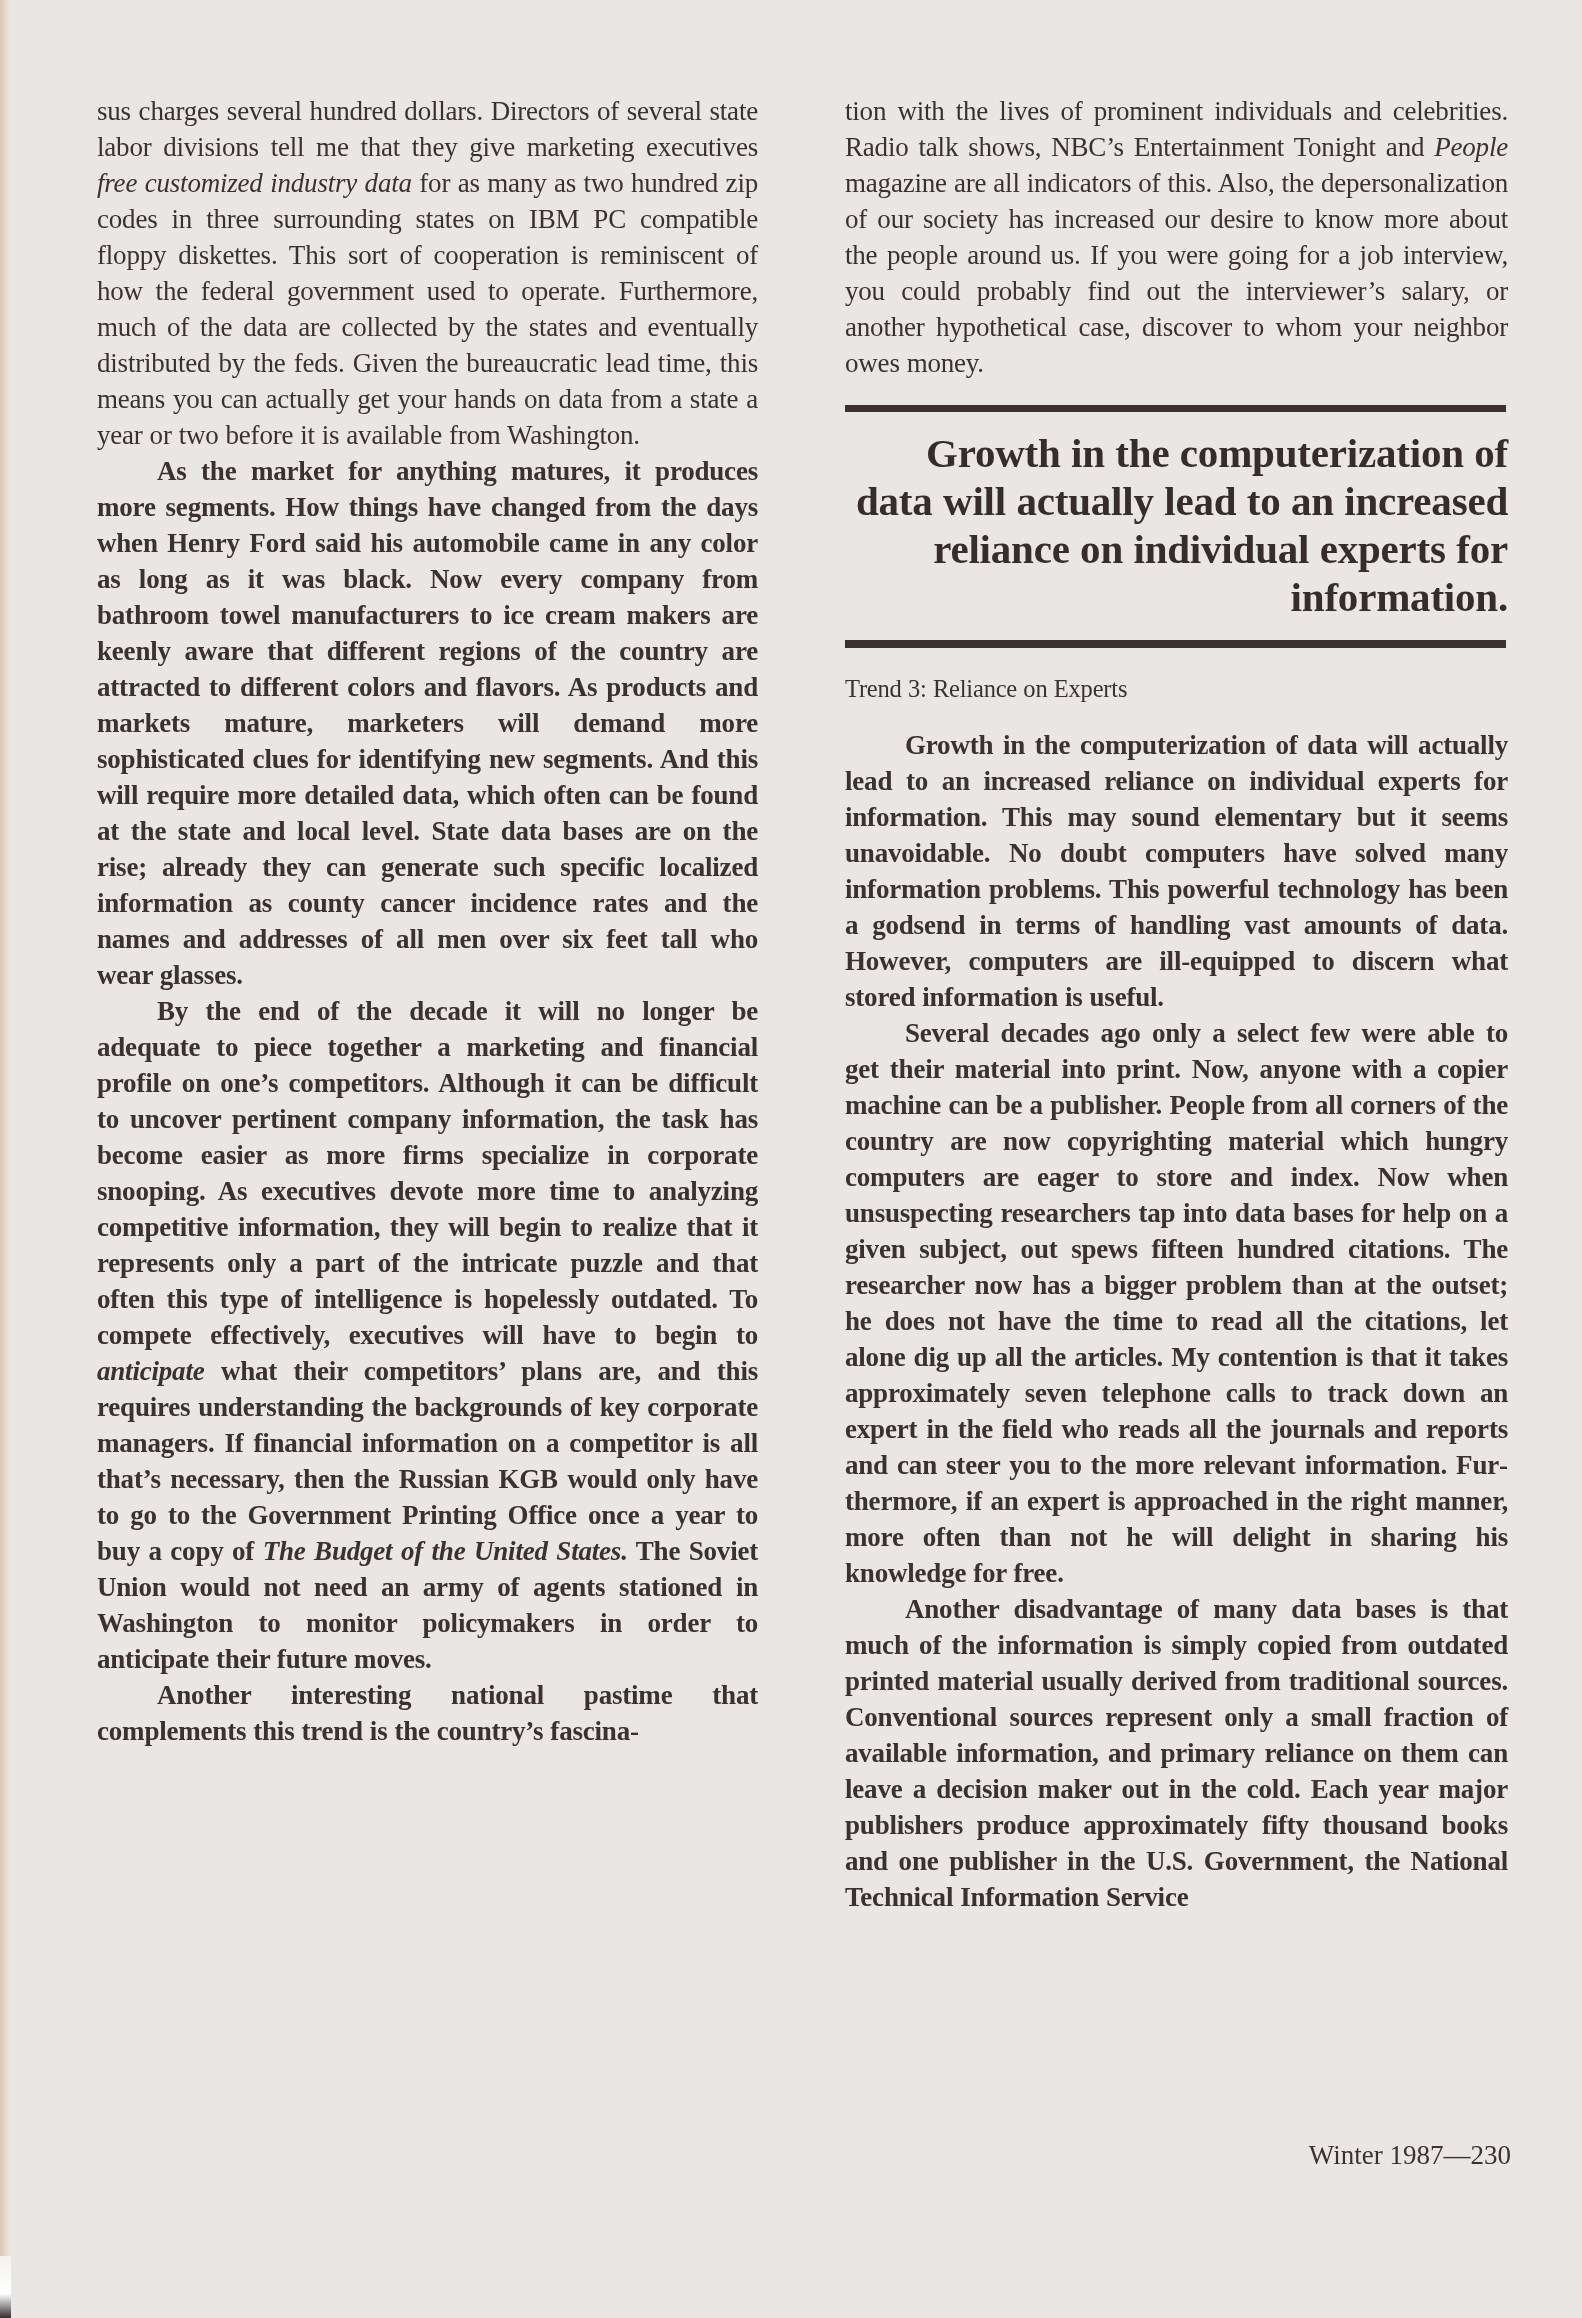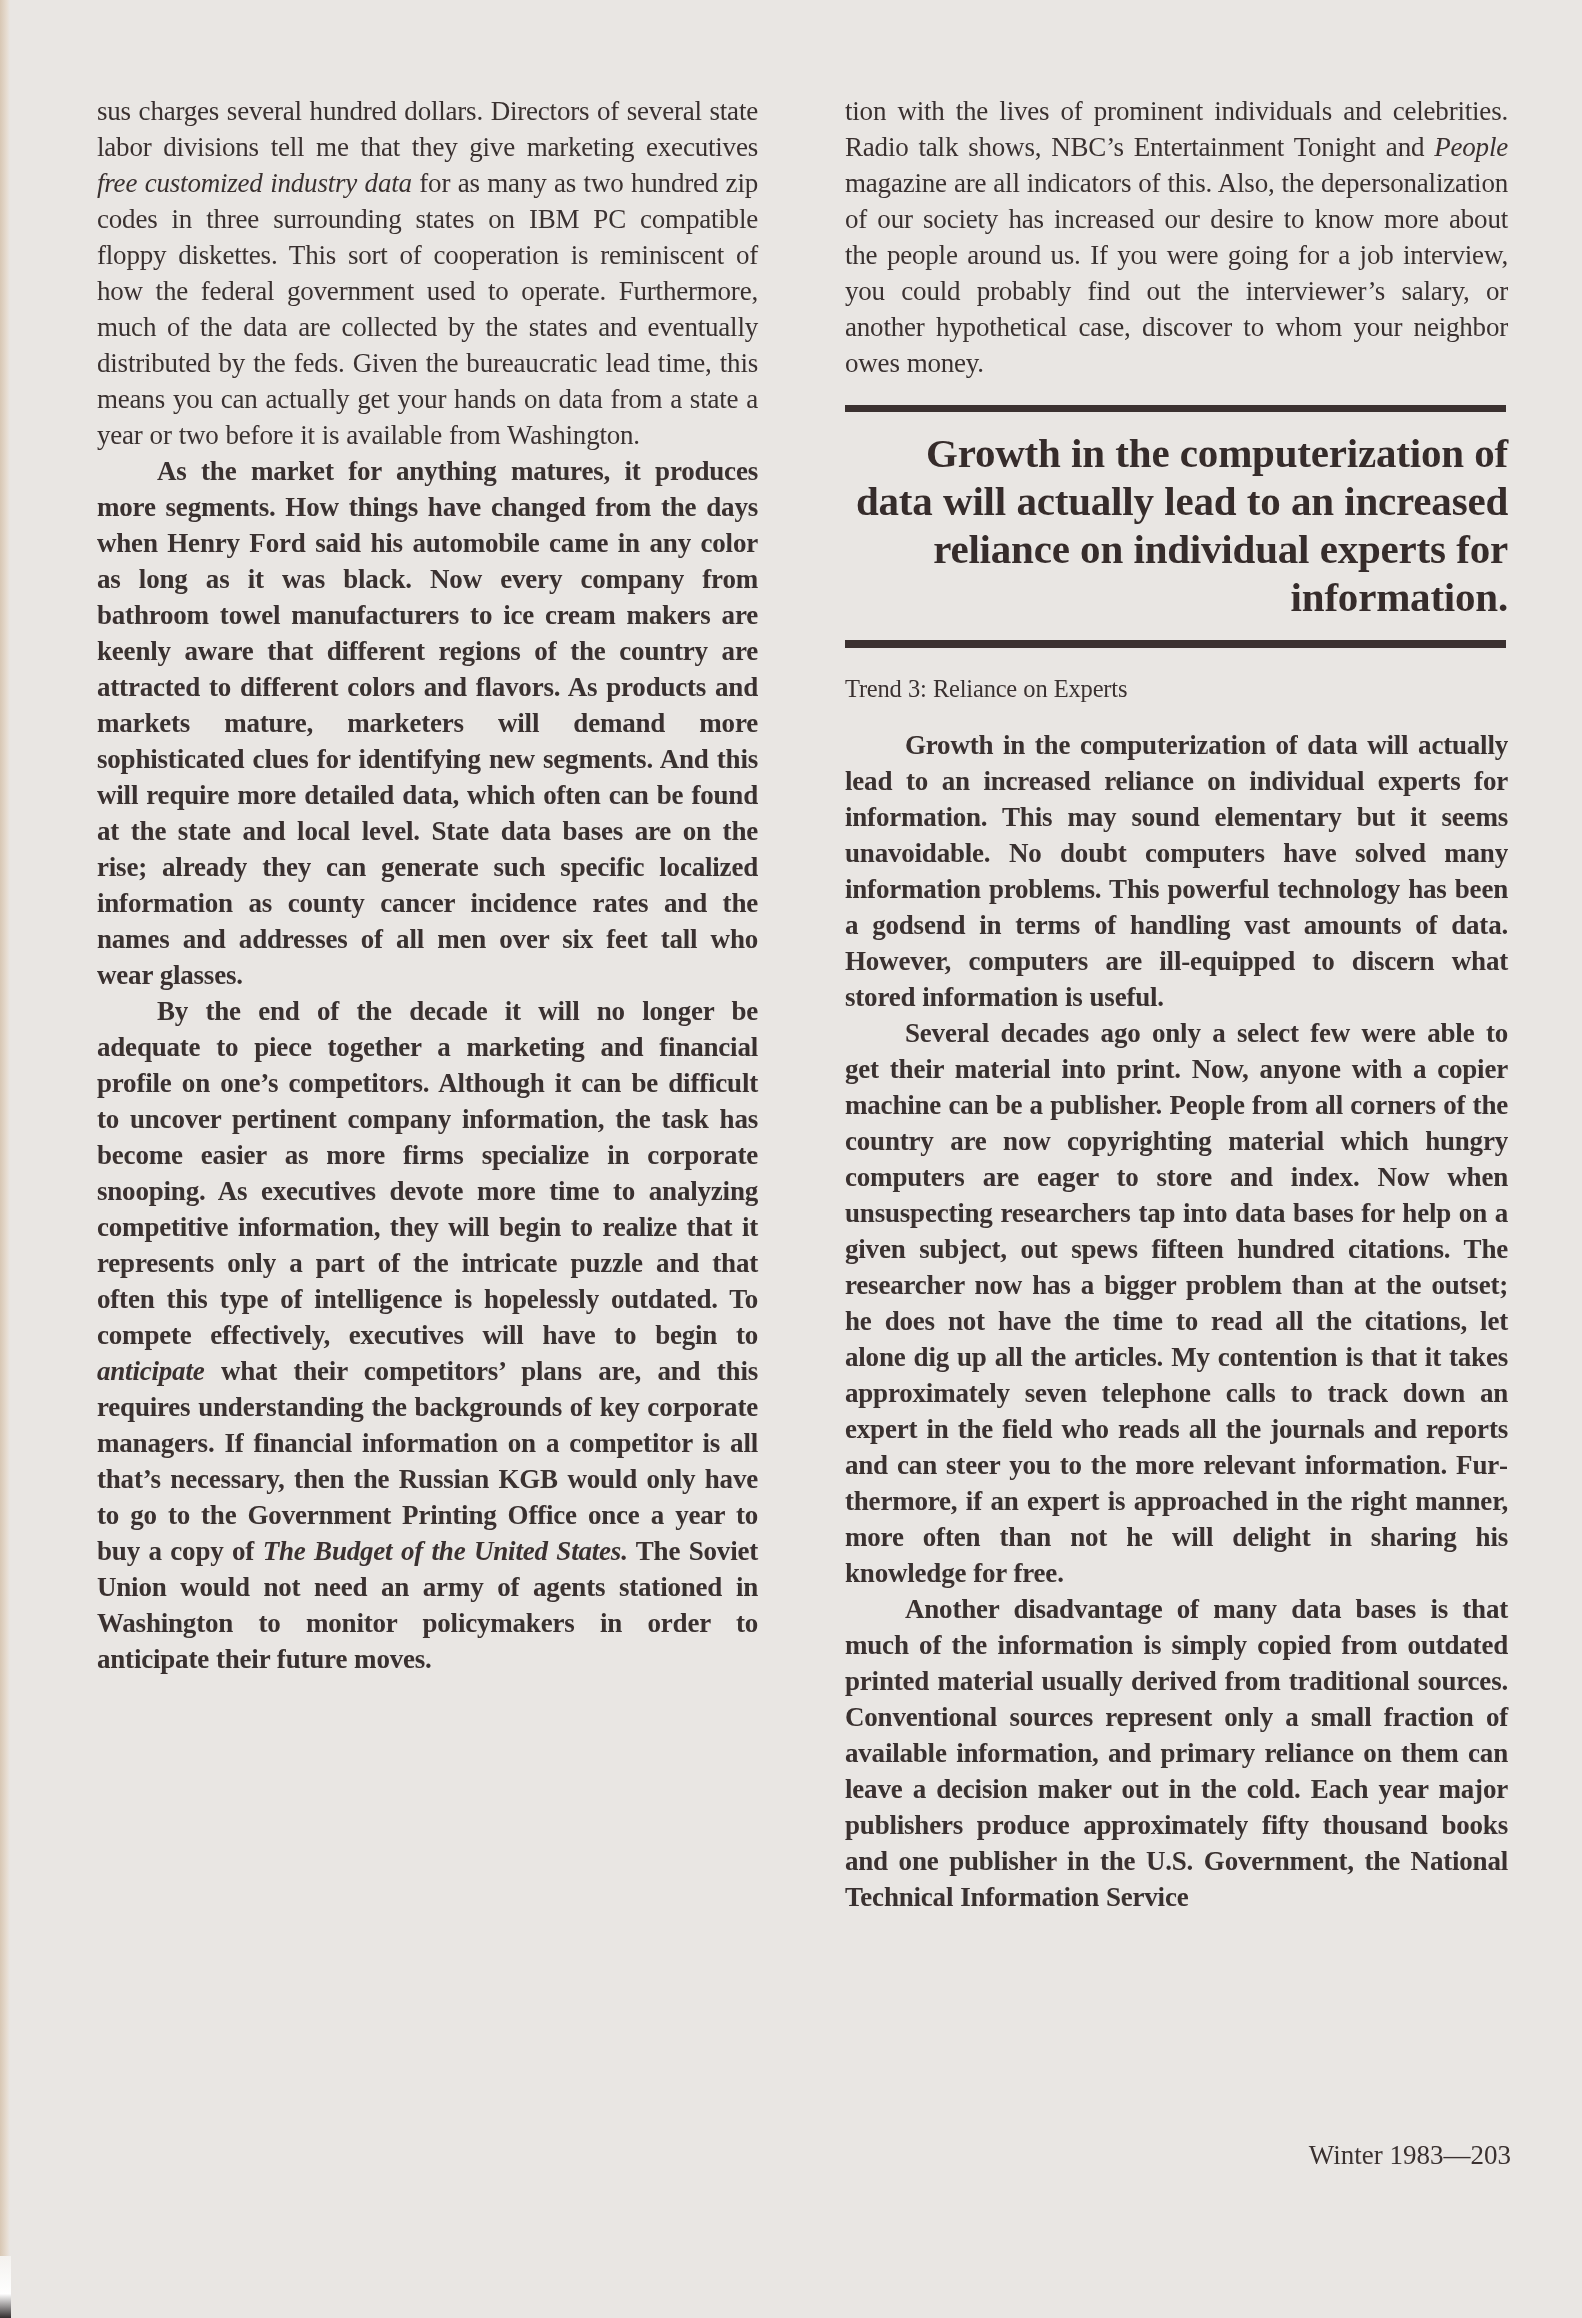--- a/index.html
+++ b/index.html
@@ -73,31 +73,32 @@
 </head>
 <body>
 
 <div class="binding-edge"></div>
 <div class="binding-edge-bottom"></div>
 
 <div class="column col-left">
   <p class="para"><span>sus charges several hundred dollars. Directors of several state labor divisions tell me that they give marketing executives </span><i>free customized industry data</i><span> for as many as two hundred zip codes in three surrounding states on IBM PC compatible floppy diskettes. This sort of cooperation is remin­iscent of how the federal government used to operate. Furthermore, much of the data are col­lected by the states and eventually distributed by the feds. Given the bureaucratic lead time, this means you can actually get your hands on data from a state a year or two before it is available from Washington.</span></p>
   <p class="para indent">As the market for anything matures, it pro­duces more segments. How things have changed from the days when Henry Ford said his automo­bile came in any color as long as it was black. Now every company from bathroom towel manufac­turers to ice cream makers are keenly aware that different regions of the country are attracted to different colors and flavors. As products and markets mature, marketers will demand more sophisticated clues for identifying new segments. And this will require more detailed data, which often can be found at the state and local level. State data bases are on the rise; already they can generate such specific localized information as county cancer incidence rates and the names and addresses of all men over six feet tall who wear glasses.</p>
   <p class="para indent"><span>By the end of the decade it will no longer be adequate to piece together a marketing and financial profile on one’s competitors. Although it can be difficult to uncover pertinent company information, the task has become easier as more firms specialize in corporate snooping. As execu­tives devote more time to analyzing competitive information, they will begin to realize that it represents only a part of the intricate puzzle and that often this type of intelligence is hopelessly outdated. To compete effectively, executives will have to begin to </span><i>anticipate</i><span> what their competi­tors’ plans are, and this requires understanding the backgrounds of key corporate managers. If financial information on a competitor is all that’s necessary, then the Russian KGB would only have to go to the Government Printing Office once a year to buy a copy of </span><i>The Budget of the United States.</i><span> The Soviet Union would not need an army of agents stationed in Washington to monitor policymakers in order to anticipate their future moves.</span></p>
+  <p class="para indent">Another interesting national pastime that complements this trend is the country’s fascina-</p>
 </div>
 
 <div class="column col-right">
   <p class="para"><span>tion with the lives of prominent individuals and celebrities. Radio talk shows, NBC’s Entertain­ment Tonight and </span><i>People</i><span> magazine are all indica­tors of this. Also, the depersonalization of our society has increased our desire to know more about the people around us. If you were going for a job interview, you could probably find out the interviewer’s salary, or another hypothetical case, discover to whom your neighbor owes money.</span></p>
 
   <div class="pull-quote-block">
     <div class="rule"></div>
     <div class="pull-quote">Growth in the computer­ization of data will actually lead to an increased reliance on individual experts for information.</div>
     <div class="rule"></div>
   </div>
 
   <h3 class="trend-heading">Trend 3: Reliance on Experts</h3>
   <p class="para indent">Growth in the computerization of data will actually lead to an increased reliance on individ­ual experts for information. This may sound ele­mentary but it seems unavoidable. No doubt computers have solved many information prob­lems. This powerful technology has been a god­send in terms of handling vast amounts of data. However, computers are ill-equipped to discern what stored information is useful.</p>
   <p class="para indent">Several decades ago only a select few were able to get their material into print. Now, anyone with a copier machine can be a publisher. People from all corners of the country are now copyright­ing material which hungry computers are eager to store and index. Now when unsuspecting re­searchers tap into data bases for help on a given subject, out spews fifteen hundred citations. The researcher now has a bigger problem than at the outset; he does not have the time to read all the citations, let alone dig up all the articles. My con­tention is that it takes approximately seven tele­phone calls to track down an expert in the field who reads all the journals and reports and can steer you to the more relevant information. Fur­thermore, if an expert is approached in the right manner, more often than not he will delight in sharing his knowledge for free.</p>
   <p class="para indent">Another disadvantage of many data bases is that much of the information is simply copied from outdated printed material usually derived from traditional sources. Conventional sources represent only a small fraction of available infor­mation, and primary reliance on them can leave a decision maker out in the cold. Each year major publishers produce approximately fifty thousand books and one publisher in the U.S. Government, the National Technical Information Service</p>
 </div>
 
-<div class="folio">Winter 1983—203</div>
+<div class="folio">Winter 1987—230</div>
 
 
 </body></html>

